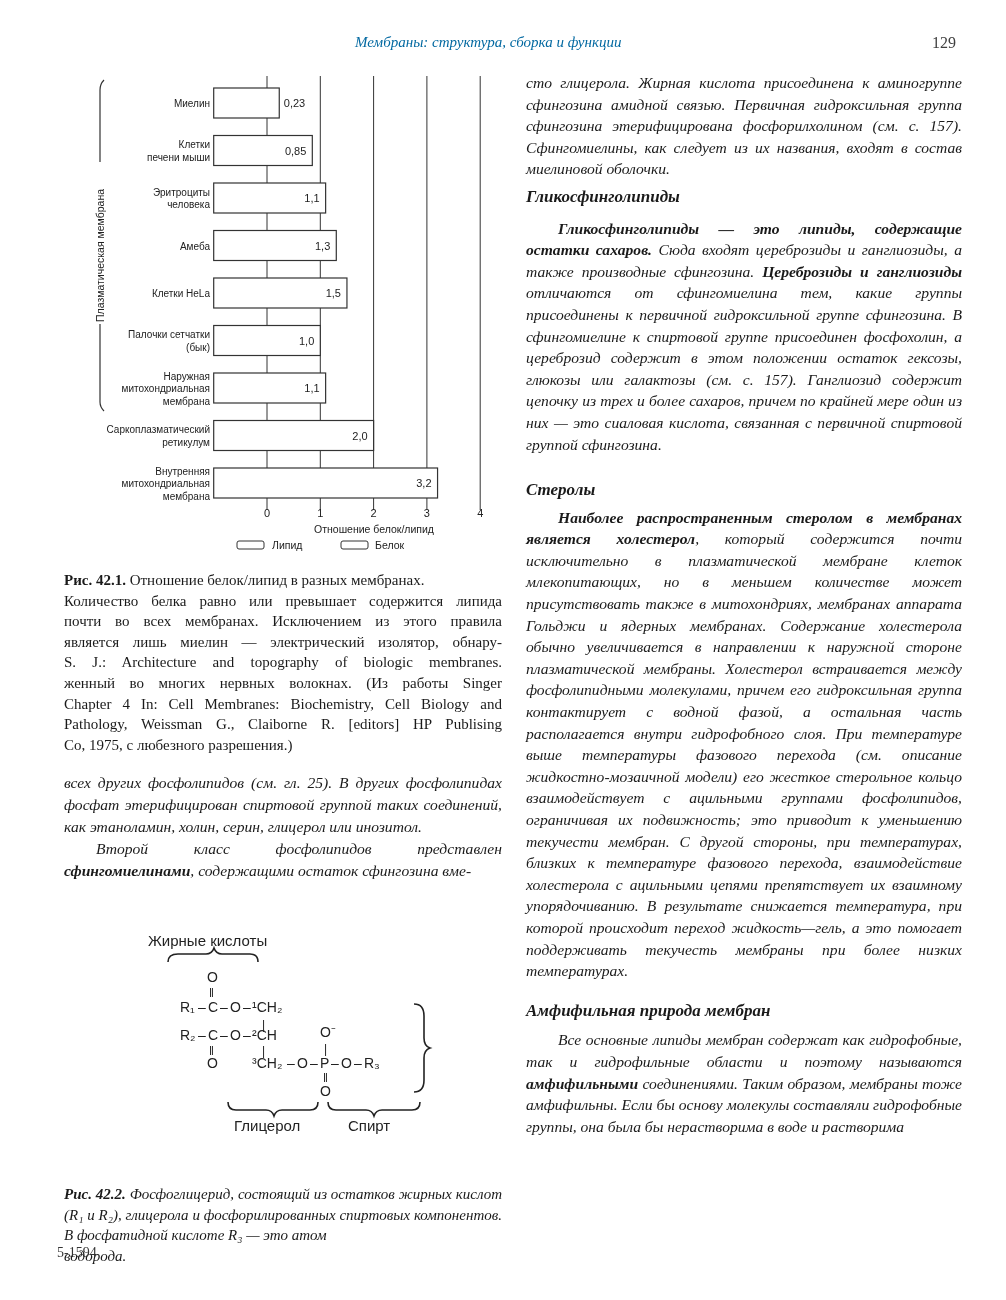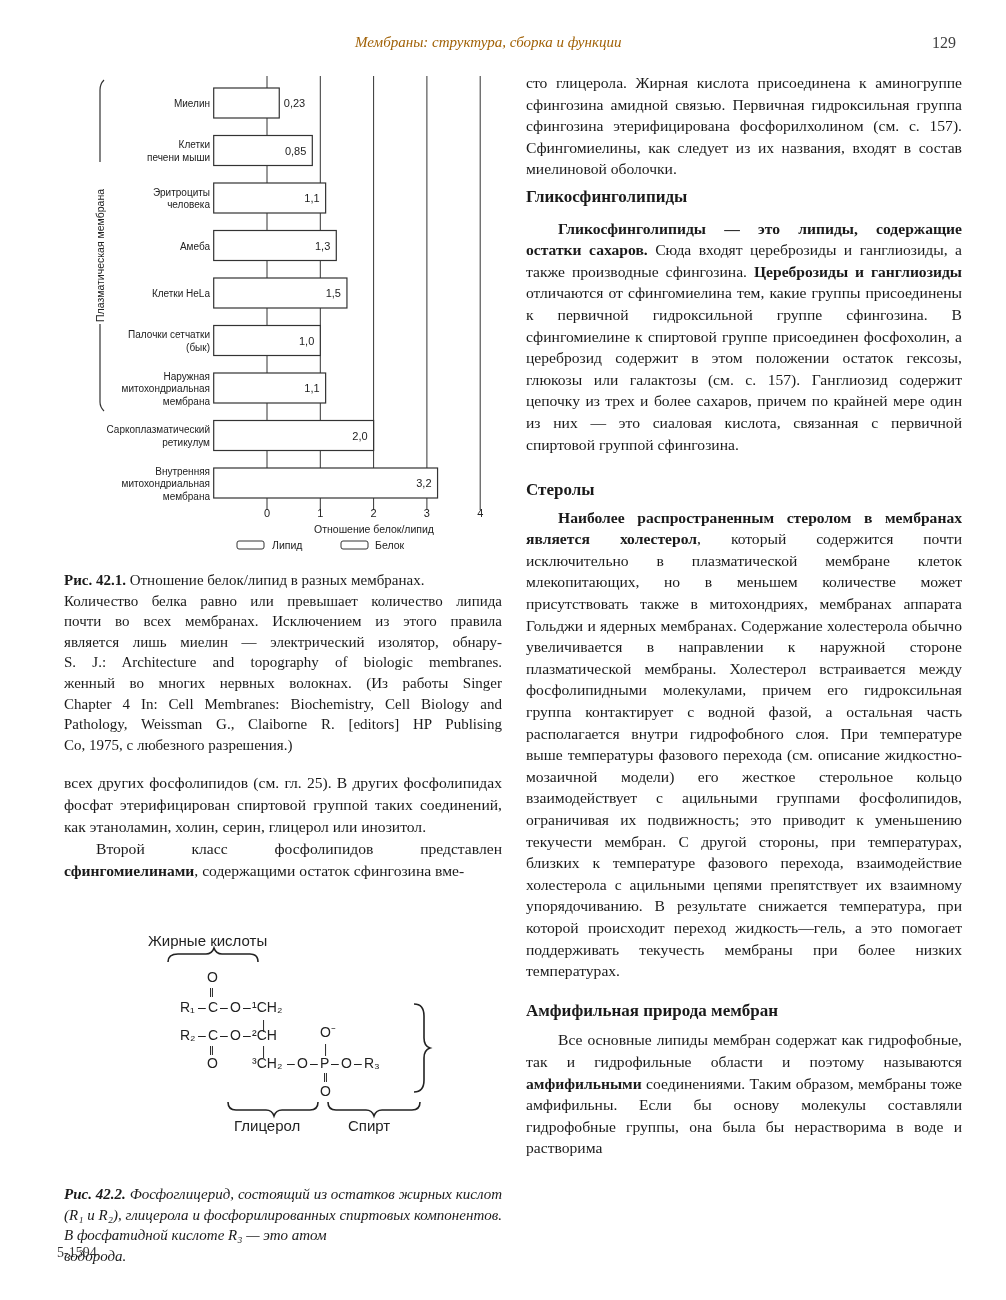--- a/index.html
+++ b/index.html
@@ -1,20 +1,20 @@
 <!DOCTYPE html>
 <html><head>
 <meta charset="utf-8">
 <style>
   html, body { margin:0; padding:0; }
   body { width:1006px; height:1300px; background:#ffffff; position:relative; overflow:hidden; color:#1a1a1a; font-family:"Liberation Serif", serif; }
   .abs { position:absolute; }
-  .running-head { left:355px; top:34px; font-style:italic; font-size:15px; color:#a16207; }
+  .running-head { left:355px; top:34px; font-style:italic; font-size:15px; color:#0369a1; }
   .page-num { left:932px; top:34px; font-size:16px; color:#404040; }
-  .col { font-size:15.6px; line-height:21.6px; text-align:justify; }
+  .col { font-size:15.6px; line-height:21.6px; text-align:justify;font-style:italic; }
   .col p { margin:0; }
   .indent { text-indent:32px; }
   .h2 { font-weight:bold; font-size:17px; margin:0; }
   b { font-weight:bold; }
   #chart-svg text { font-family:"Liberation Sans", sans-serif; fill:#222; }
   .caption { font-size:15px; line-height:20.6px; text-align:justify; }
   .caption .center { text-align:left; }
   .formula text { font-family:"Liberation Sans", sans-serif; fill:#222; }
   .footer-code { left:57px; top:1245px; font-size:14px; color:#333; }
 </style>
@@ -79,21 +79,21 @@
   <g>
     <rect x="237" y="541" width="27" height="8" rx="2" fill="none" stroke="#333" stroke-width="1"></rect>
     <text x="272" y="549" font-size="10.5">Липид</text>
     <rect x="341" y="541" width="27" height="8" rx="2" fill="none" stroke="#333" stroke-width="1"></rect>
     <text x="375" y="549" font-size="10.5">Белок</text>
   </g>
 </svg>
 
 <div class="abs caption" style="left:64px; top:570px; width:438px;">
   <div><b>Рис. 42.1.</b> <span>Отношение белок/липид в разных мембранах.</span></div>
-  <div style="text-align-last:justify">Количество белка равно или превышает количество липида</div>
+  <div style="text-align-last:justify">Количество белка равно или превышает содержится липида</div>
   <div style="text-align-last:justify">почти во всех мембранах. Исключением из этого правила</div>
   <div style="text-align-last:justify">является лишь миелин — электрический изолятор, обнару-</div>
   <div style="text-align-last:justify">S. J.: Architecture and topography of biologic membranes.</div>
   <div style="text-align-last:justify">женный во многих нервных волокнах. (Из работы Singer</div>
   <div style="text-align-last:justify">Chapter 4 In: Cell Membranes: Biochemistry, Cell Biology and</div>
   <div style="text-align-last:justify">Pathology, Weissman G., Claiborne R. [editors] HP Publising</div>
   <div class="center">Co, 1975, с любезного разрешения.)</div>
 </div>
 
 <div class="abs col" style="left:64px; top:772px; width:438px; line-height:22px;">

